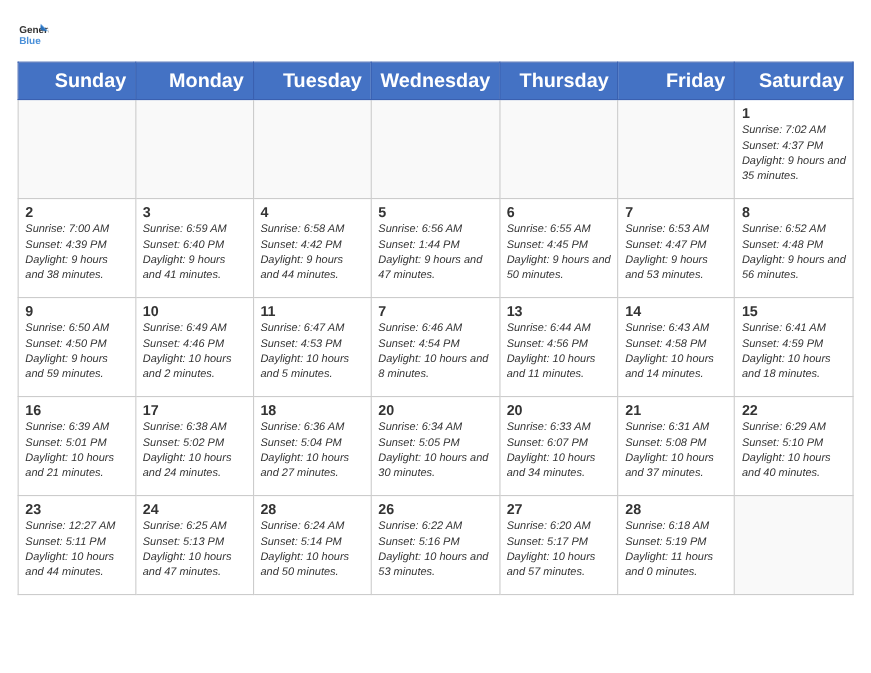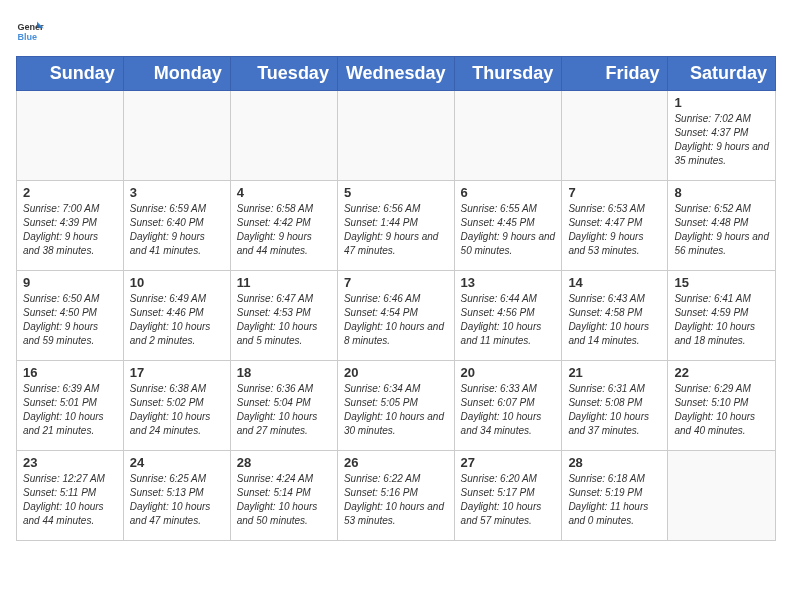--- a/index.html
+++ b/index.html
@@ -266,21 +266,21 @@
 Daylight: 10 hours and 44 minutes.</div>
         </td>
         <td>
           <span class="day-number">24</span>
           <div class="day-info">Sunrise: 6:25 AM
 Sunset: 5:13 PM
 Daylight: 10 hours and 47 minutes.</div>
         </td>
         <td>
           <span class="day-number">28</span>
-          <div class="day-info">Sunrise: 4:24 AM
+          <div class="day-info">Sunrise: 6:24 AM
 Sunset: 5:14 PM
 Daylight: 10 hours and 50 minutes.</div>
         </td>
         <td>
           <span class="day-number">26</span>
           <div class="day-info">Sunrise: 6:22 AM
 Sunset: 5:16 PM
 Daylight: 10 hours and 53 minutes.</div>
         </td>
         <td>

